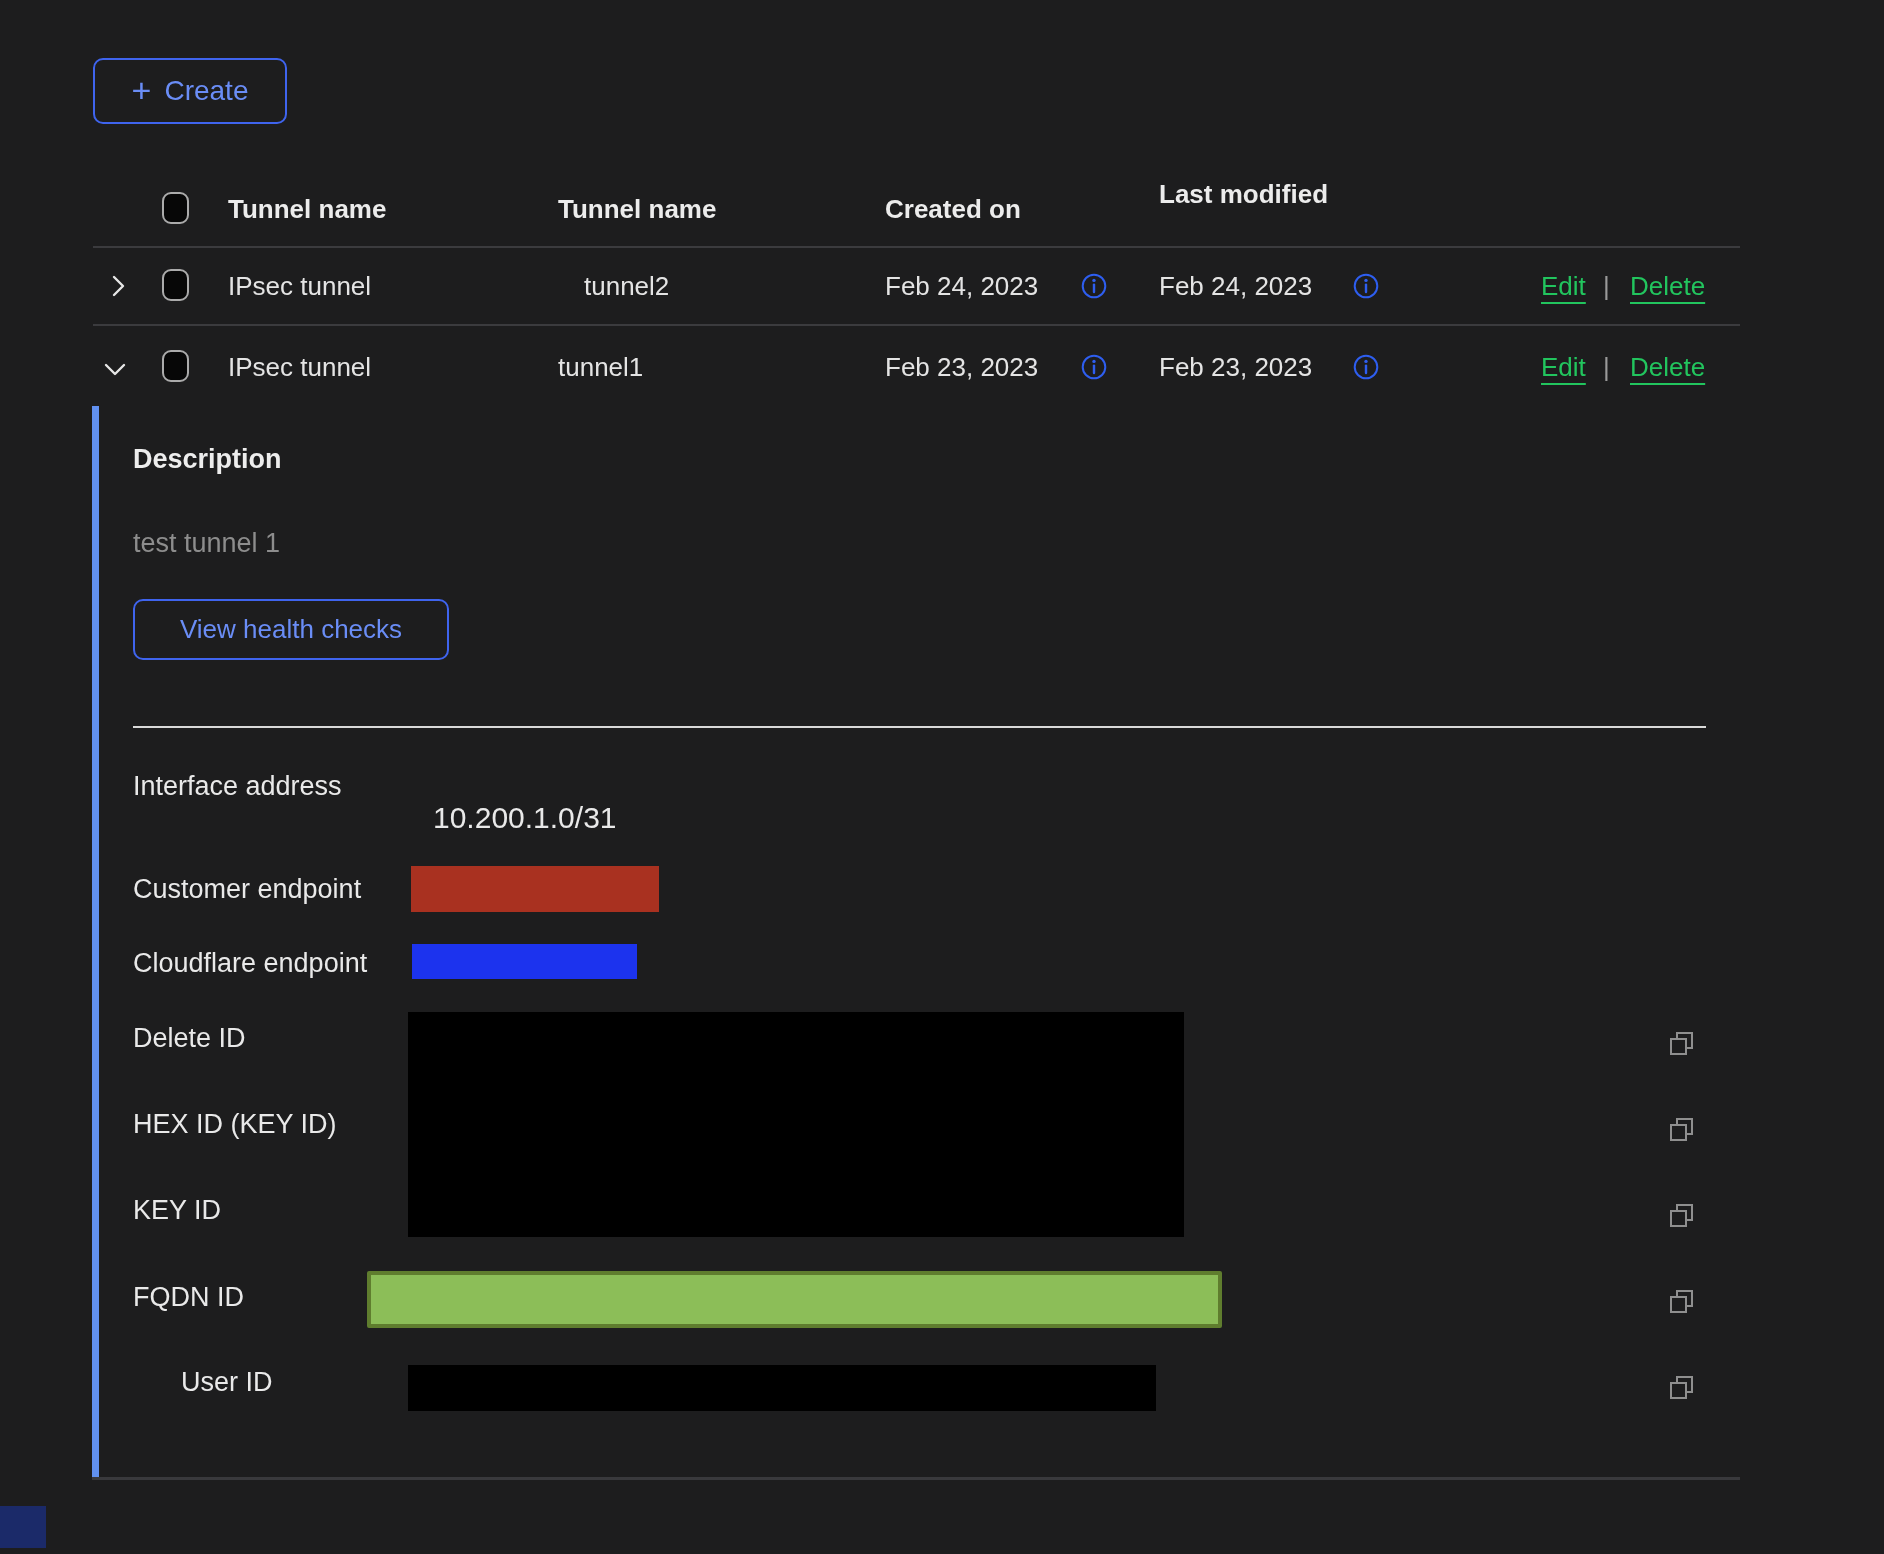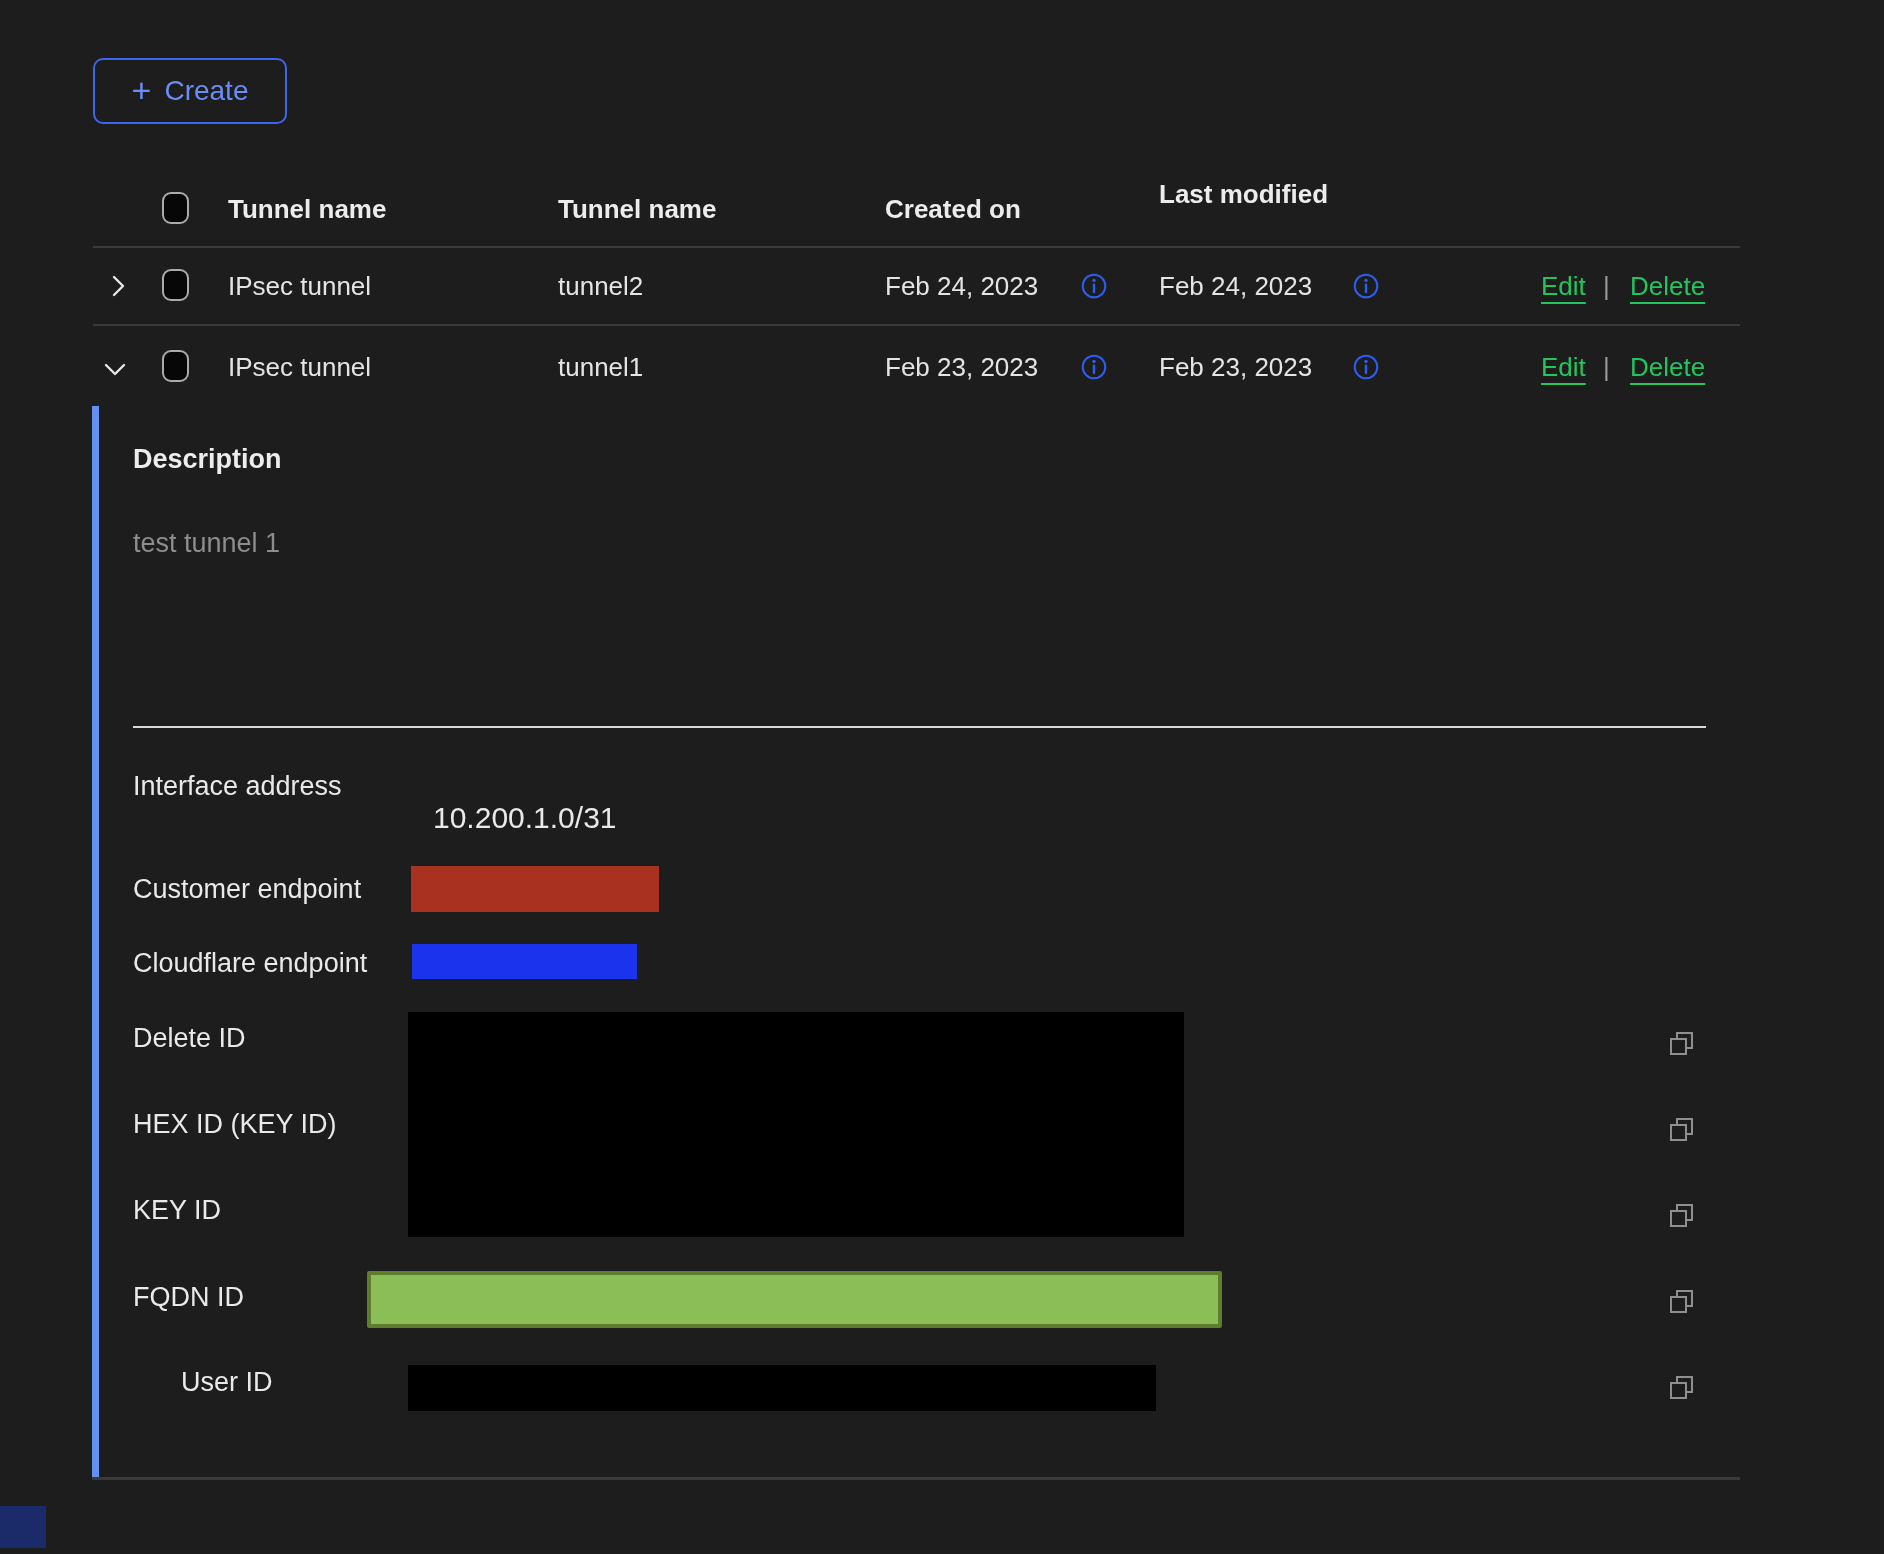--- a/index.html
+++ b/index.html
@@ -74,21 +74,21 @@
   <div class="th" style="left:885px; top:194px;">Created on</div>
   <div class="th" style="left:1159px; top:179px;">Last modified</div>
   <div class="hline" style="left:93px; top:246px; width:1647px;"></div>
 
   <div>
     <svg class="chev" style="left:103px; top:271px;" viewBox="0 0 30 30">
       <path d="M11 6 L20 15 L11 24" fill="none" stroke="#e6e6e6" stroke-width="2.4" stroke-linecap="round" stroke-linejoin="round"></path>
     </svg>
     <div class="checkbox" style="left:162px; top:269px;"></div>
     <div class="cell" style="left:228px; top:271px;">IPsec tunnel</div>
-    <div class="cell" style="left:558px; top:271px;">tunnel2</div>
+    <div class="cell" style="left:584px; top:271px;">tunnel2</div>
     <div class="cell" style="left:885px; top:271px;">Feb 24, 2023</div>
     <svg class="info" style="left:1080px; top:272px;" viewBox="0 0 28 28">
       <circle cx="14" cy="14" r="11.3" fill="none" stroke="#2e5ef0" stroke-width="2"></circle>
       <line x1="14" y1="12.6" x2="14" y2="20" stroke="#2e5ef0" stroke-width="2.4" stroke-linecap="round"></line>
       <circle cx="14" cy="8.4" r="1.7" fill="#2e5ef0"></circle>
     </svg>
     <div class="cell" style="left:1159px; top:271px;">Feb 24, 2023</div>
     <svg class="info" style="left:1352px; top:272px;" viewBox="0 0 28 28">
       <circle cx="14" cy="14" r="11.3" fill="none" stroke="#2e5ef0" stroke-width="2"></circle>
       <line x1="14" y1="12.6" x2="14" y2="20" stroke="#2e5ef0" stroke-width="2.4" stroke-linecap="round"></line>
@@ -122,20 +122,21 @@
     <div class="link" style="left:1541px; top:352px;">Edit</div>
     <div class="pipe" style="left:1603px; top:352px;">|</div>
     <div class="link" style="left:1630px; top:352px;">Delete</div>
   </div>
 
   <div class="blue-bar"></div>
 
   <div class="desc-label">Description</div>
   <div class="desc-value">test tunnel 1</div>
 
+  <button class="health-btn">View health checks</button>
 
   <div class="white-divider"></div>
 
   <div class="flabel fl0">Interface address</div>
   <div class="fvalue">10.200.1.0/31</div>
 
   <div class="flabel fl1">Customer endpoint</div>
   <div class="redact redact-red"></div>
 
   <div class="flabel fl2">Cloudflare endpoint</div>

